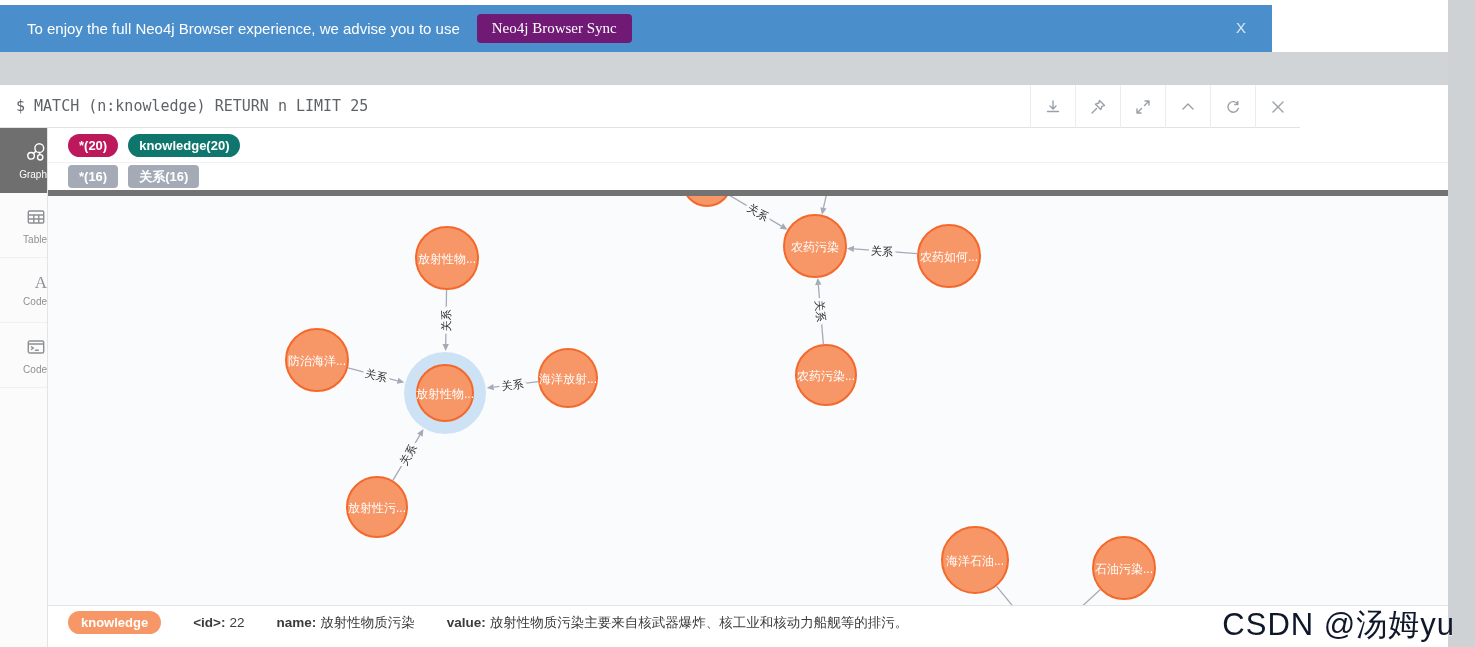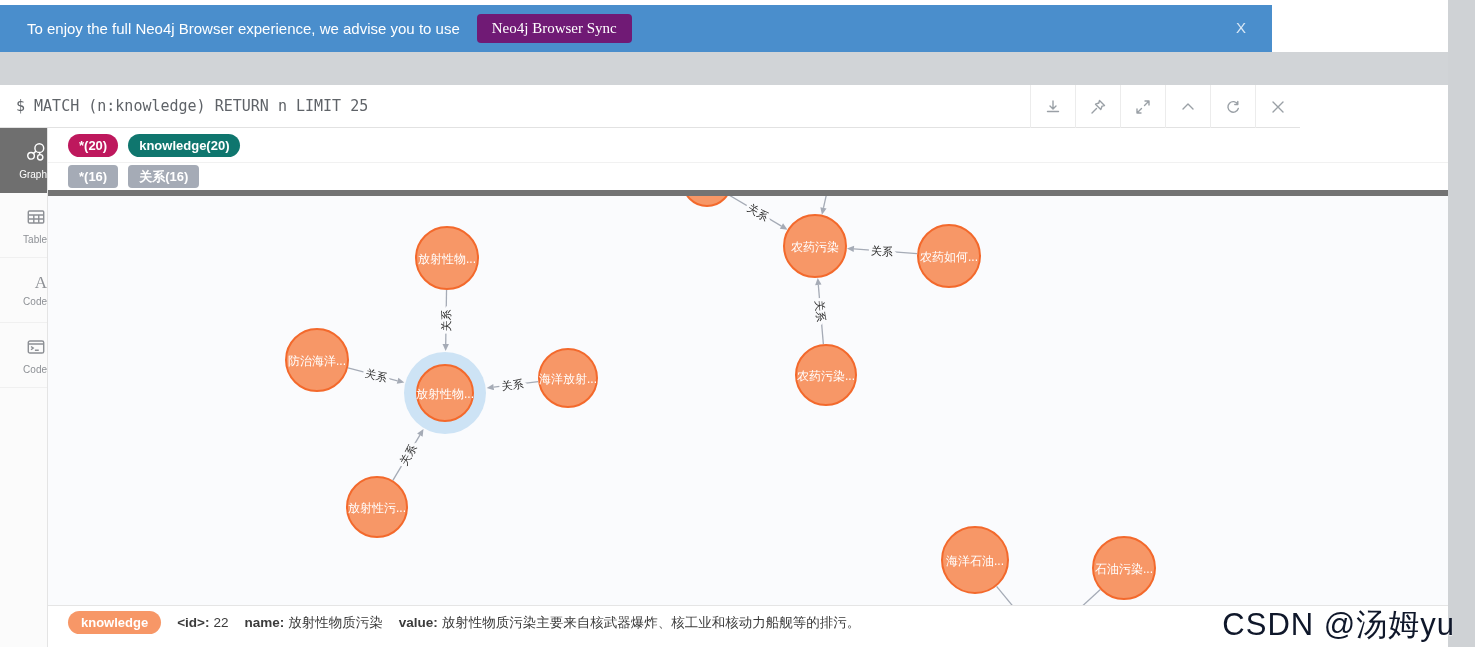--- a/index.html
+++ b/index.html
@@ -45,21 +45,21 @@
   .pill.round { border-radius:14px; }
   .pill.square { border-radius:4px; }
 
   .canvas { position:absolute; left:0; top:68px; width:1400px; height:409px; background:#fafbfd; }
   .canvas svg { display:block; }
   .gnode { cursor:pointer; }
 
   
   .status-bar { position:absolute; left:0; top:477px; width:1400px; height:34px; background:#fff;
                 border-top:1px solid #e5e5e5; display:flex; align-items:center; padding-left:20px;
-                gap:16px; font-size:13.5px; color:#3b3b3b; }
+                gap:32px; font-size:13.5px; color:#3b3b3b; }
   .kbadge { background:#f79767; color:#fff; font-weight:bold; font-size:13px; border-radius:14px;
             padding:4px 13px; cursor:pointer; }
   .kv b { font-weight:bold; margin-right:4px; }
 
   .right-strip { position:absolute; left:1448px; top:0; width:27px; height:647px; background:#cfd2d5; }
 
   .watermark { position:absolute; right:20px; top:604px; font-size:31px; color:#0f172a;
                letter-spacing:1px; text-shadow:0 1px 1px rgba(255,255,255,.85); z-index:5; }
 </style>
 </head>

